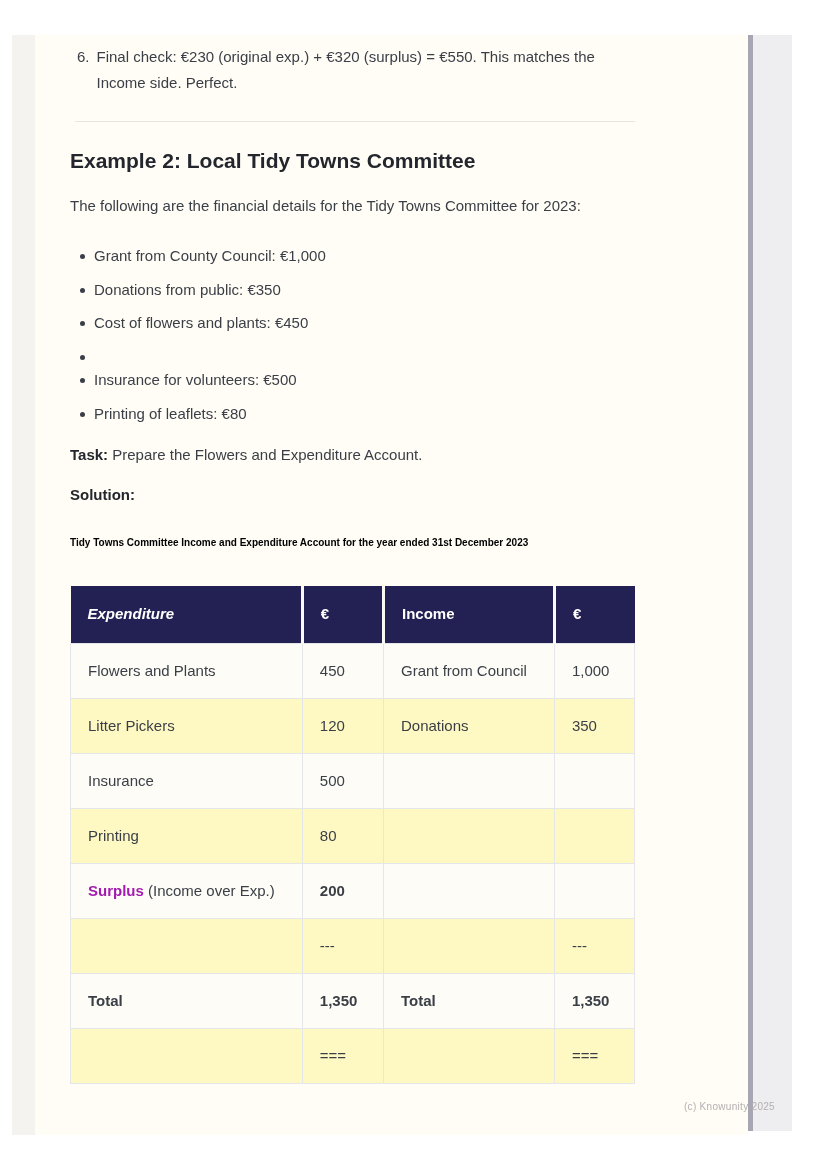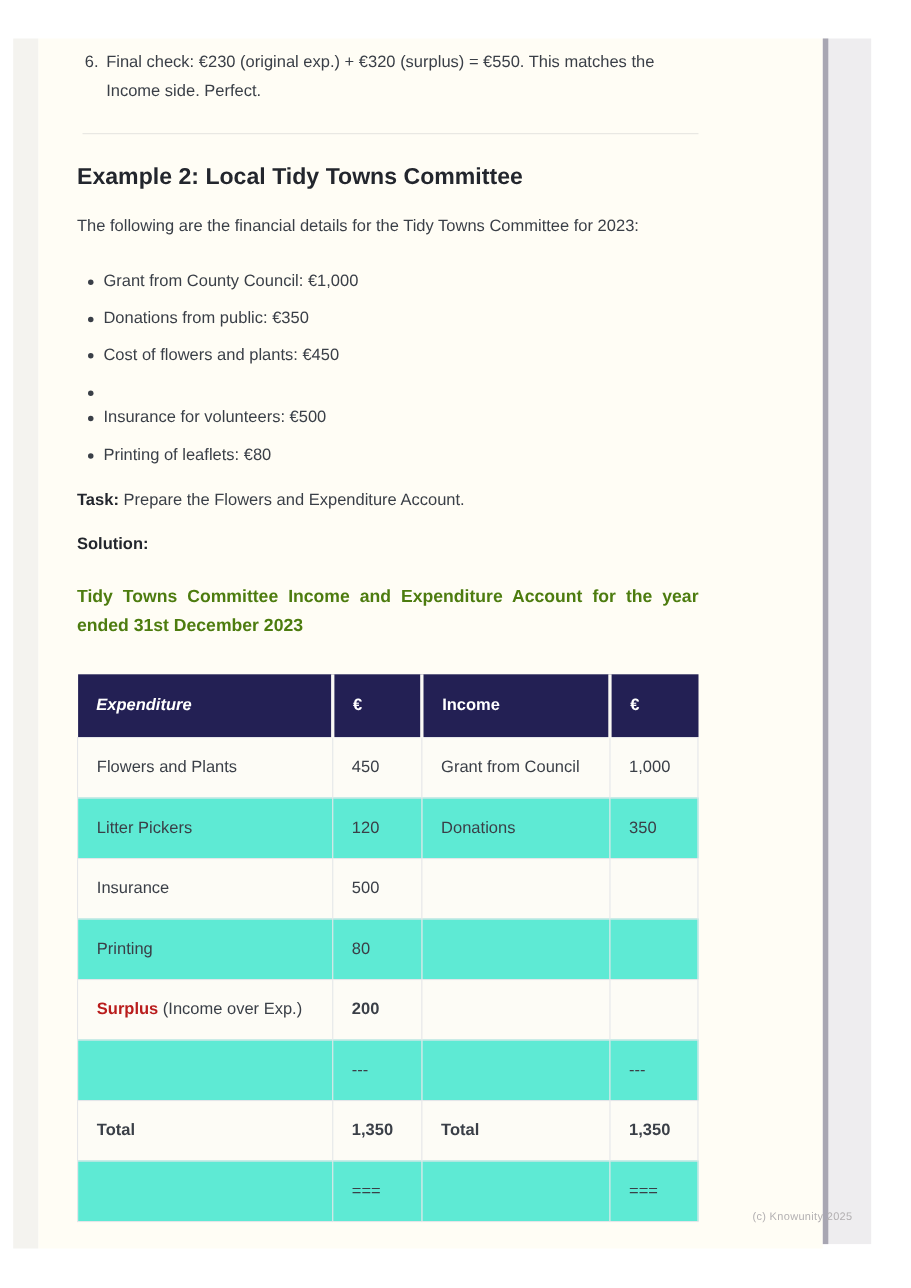--- a/index.html
+++ b/index.html
@@ -75,23 +75,23 @@
     border-radius: 50%;
     background: #3a3f47;
     margin-top: 11px;
   }
   .task-para { margin: 15px 0 0 0; }
   .task-para strong, .solution-para strong, b.bold-label {
     color: #23262d;
   }
   .solution-para { margin: 14px 0 0 0; }
   .account-title {
-    font-size: 16px;
+    font-size: 10px;
     font-weight: bold;
-    color: #4d7c0f;
+    color: #000000;
     line-height: 27px;
     text-align: justify;
     margin: 21px 0 0 0;
   }
   table.account-table {
     border-collapse: collapse;
     width: 565px;
     margin-top: 30px;
     table-layout: fixed;
     font-size: 15px;
@@ -113,22 +113,22 @@
   }
   .account-table th:first-child { border-left: none; font-style: italic; }
   .account-table td {
     height: 54px;
     padding: 0 8px 0 17px;
     border: 1px solid #e4e6e9;
     vertical-align: middle;
     color: #3a3f47;
   }
   .account-table tr.row-plain td { background: #fdfcf6; }
-  .account-table tr.row-alt td { background: #5eead4; }
-  .bold-cell { font-weight: bold; color: #b91c1c; }
+  .account-table tr.row-alt td { background: #fef9c3; }
+  .bold-cell { font-weight: bold; color: #a21caf; }
   .footer-credit {
     position: absolute;
     top: 1101px;
     right: 53px;
     font-size: 10px;
     color: #b3b0b2;
     z-index: 5;
     letter-spacing: 0.3px;
   }
   .scrollbar-track {

